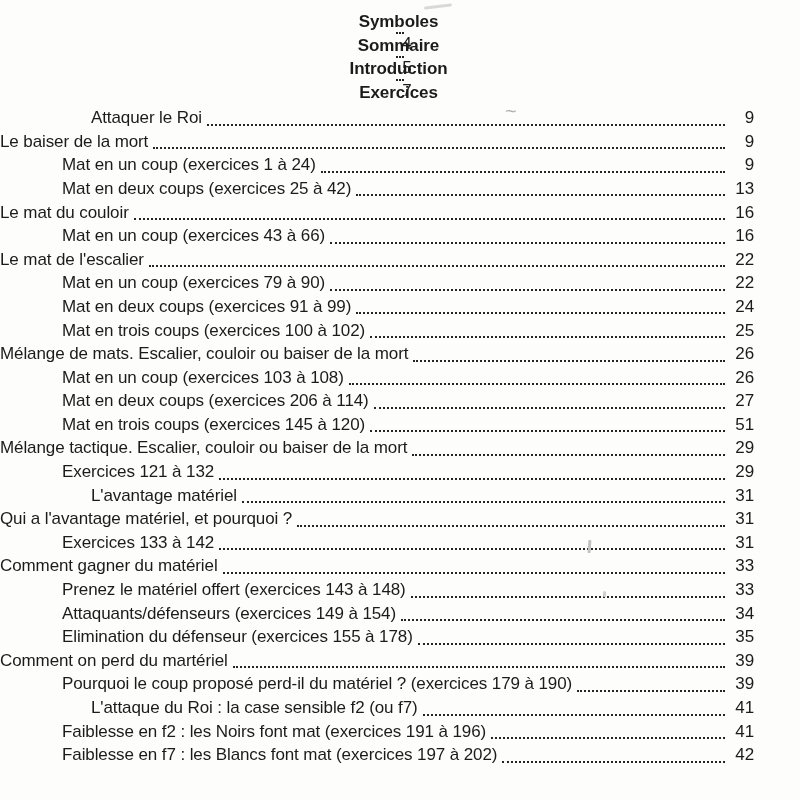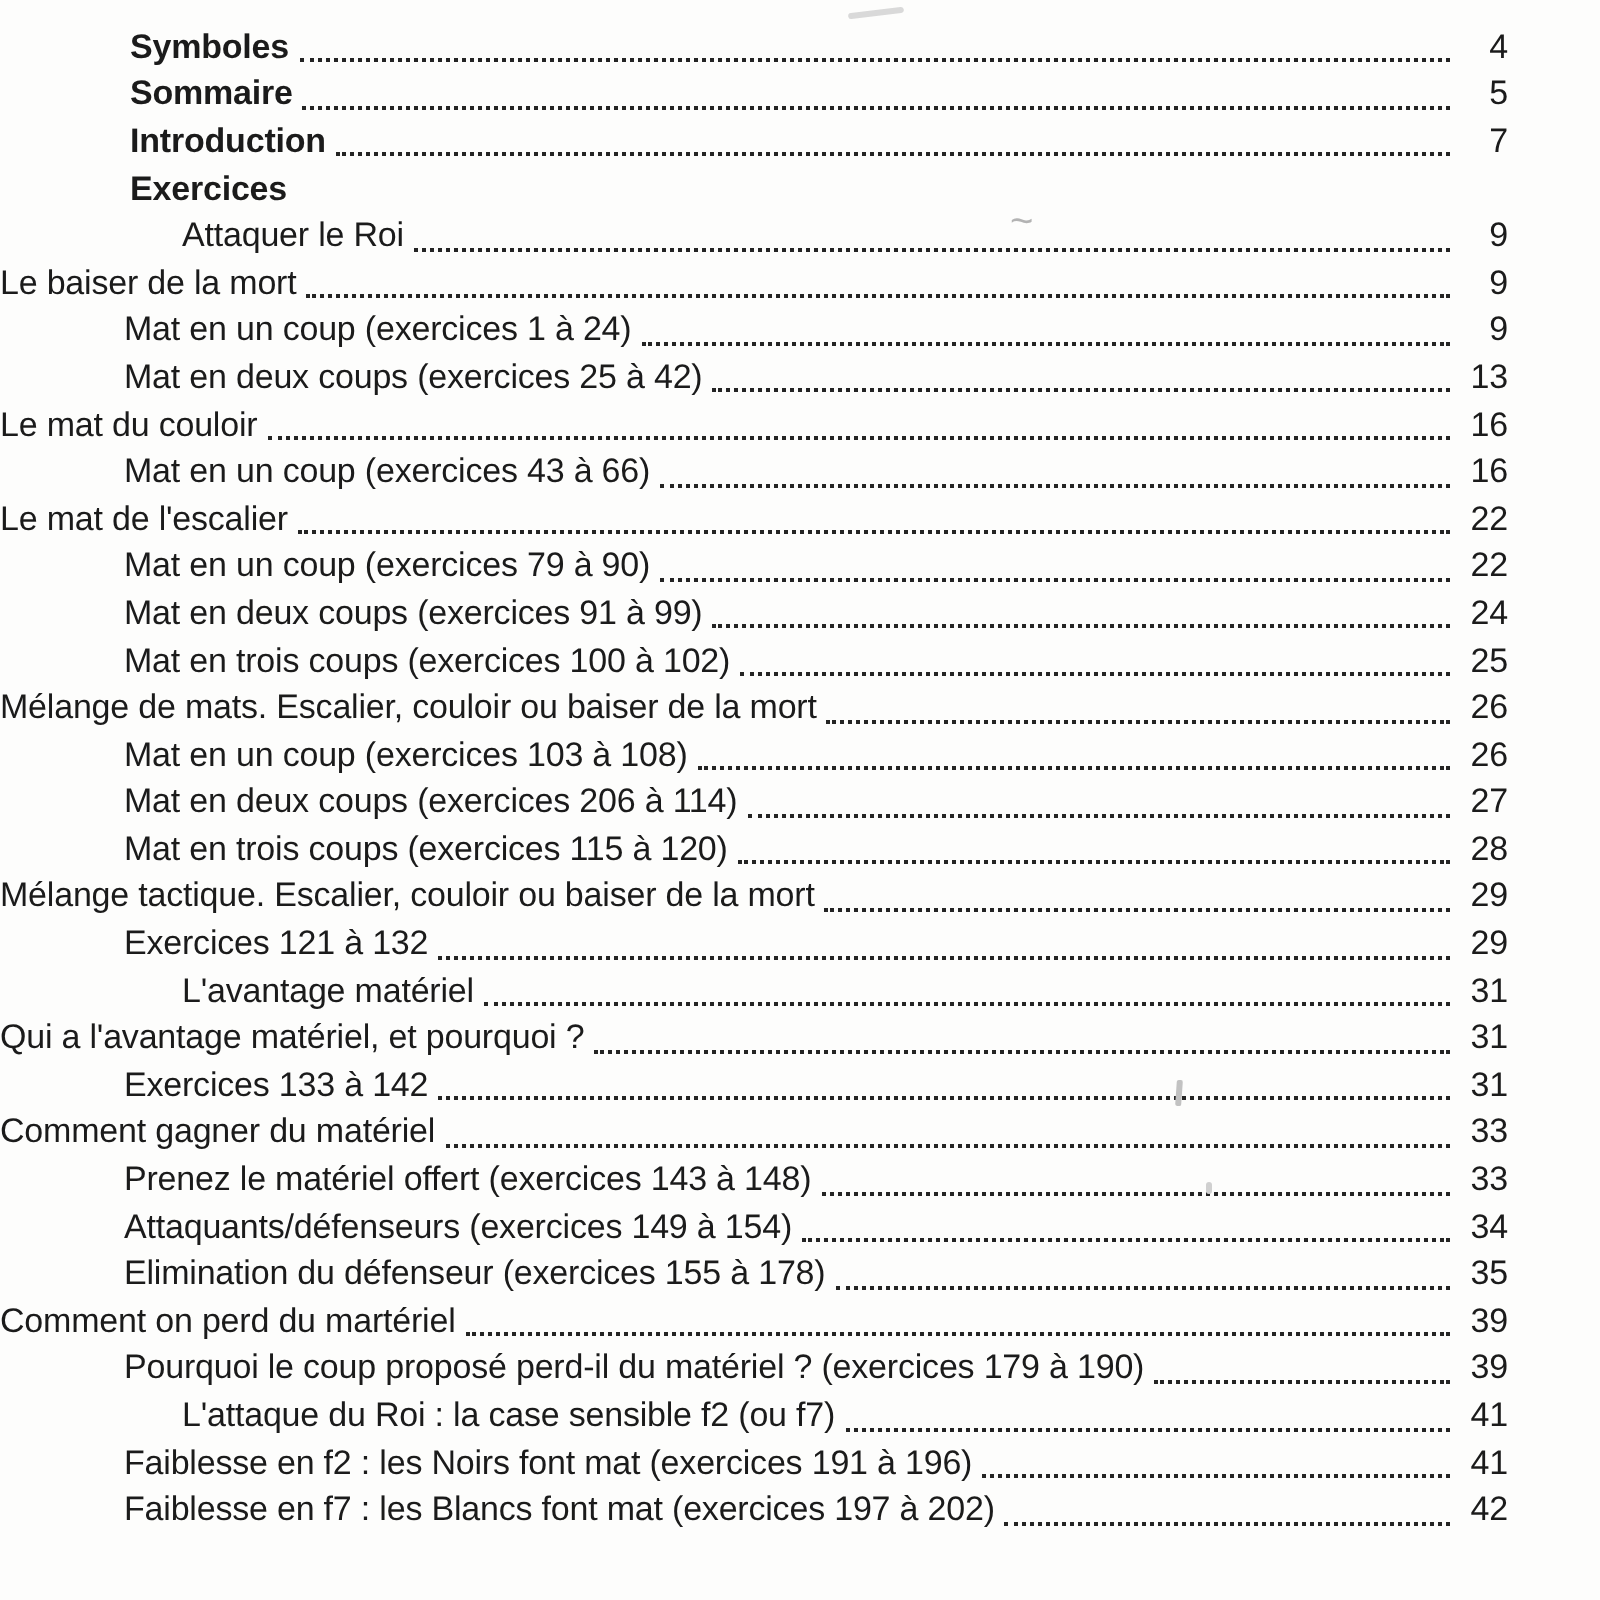--- a/index.html
+++ b/index.html
@@ -23,21 +23,21 @@
   .toc {
     width: 100%;
   }
   .row {
     display: flex;
     align-items: center;
     height: 23.6px;
     box-sizing: border-box;
     padding-right: 46px;
   }
-  .row.l0 { padding-left: 65px; font-weight: 700; }
+  .row.l0 { padding-left: 43px; font-weight: 700; flex-direction: column; }
   .row.l1 { padding-left: 91px; }
   .row.l2 { }
   .row.l3 { padding-left: 62px; }
   .label {
     white-space: nowrap;
     flex: 0 0 auto;
   }
   .dots {
     flex: 1 1 auto;
     min-width: 8px;
@@ -179,23 +179,23 @@
     <span class="page-num">26</span>
   </div>
 
   <div class="row l3">
     <span class="label">Mat en deux coups (exercices 206 à 114)</span>
     <span class="dots"></span>
     <span class="page-num">27</span>
   </div>
 
   <div class="row l3">
-    <span class="label">Mat en trois coups (exercices 115 à 120)</span>
-    <span class="dots"></span>
-    <span class="page-num">28</span>
+    <span class="label">Mat en trois coups (exercices 145 à 120)</span>
+    <span class="dots"></span>
+    <span class="page-num">51</span>
   </div>
 
   <div class="row l2">
     <span class="label">Mélange tactique. Escalier, couloir ou baiser de la mort</span>
     <span class="dots"></span>
     <span class="page-num">29</span>
   </div>
 
   <div class="row l3">
     <span class="label">Exercices 121 à 132</span>

